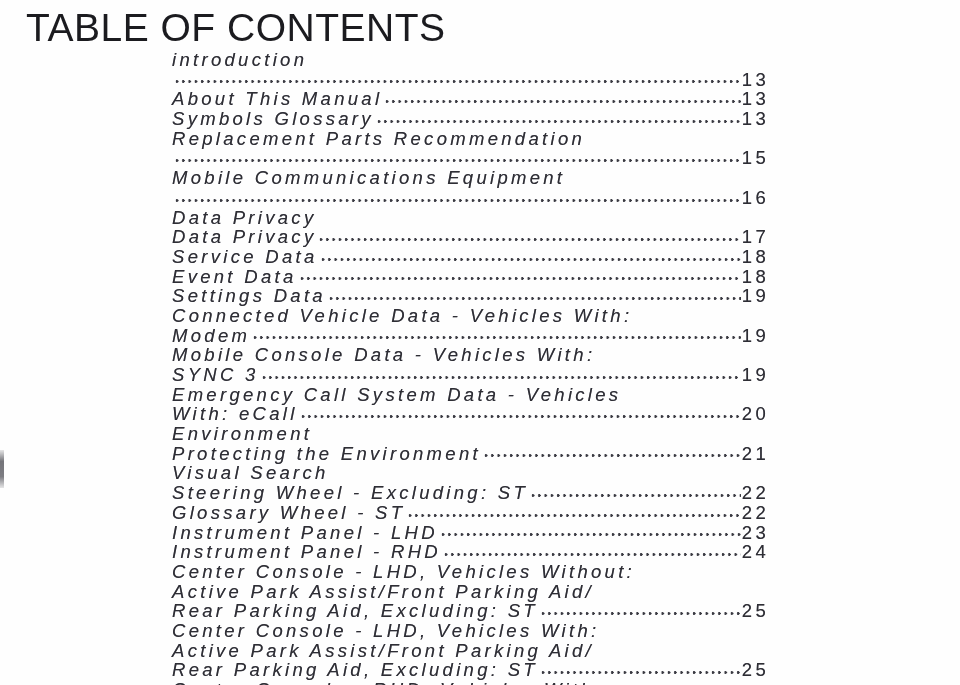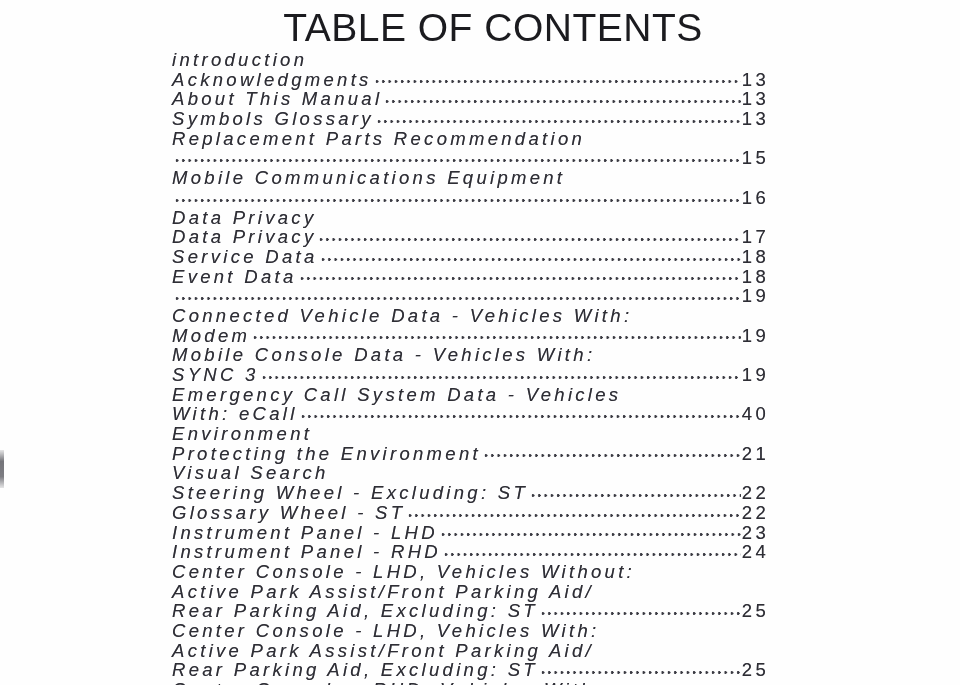--- a/index.html
+++ b/index.html
@@ -19,21 +19,21 @@
     inset: 0;
     background: #fefefe;
   }
   .page-title {
     position: absolute;
     top: 6px;
     left: 0;
     width: 100%;
     padding-left: 26px;
     box-sizing: border-box;
-    text-align: center;
+    text-align: left;
     font-size: 39px;
     font-weight: 400;
     letter-spacing: 0.5px;
     color: #1b1b1f;
     white-space: nowrap;
   }
   .toc {
     position: absolute;
     left: 172px;
     top: 49px;
@@ -81,21 +81,20 @@
 
 <div class="page">
   <div class="page-title">TABLE OF CONTENTS</div>
 
   <div class="toc" id="toc-list">
       <div class="row heading noleader">
     <span class="t">introduction</span>
 
   </div>
       <div class="row entry">
-    <span class="t">Acknowledgments</span>
     <span class="leader"></span>
     <span class="pg">13</span>
   </div>
       <div class="row entry">
     <span class="t">About This Manual</span>
     <span class="leader"></span>
     <span class="pg">13</span>
   </div>
       <div class="row entry">
     <span class="t">Symbols Glossary</span>
@@ -133,20 +132,21 @@
     <span class="t">Service Data</span>
     <span class="leader"></span>
     <span class="pg">18</span>
   </div>
       <div class="row entry">
     <span class="t">Event Data</span>
     <span class="leader"></span>
     <span class="pg">18</span>
   </div>
       <div class="row entry">
+    <span class="t">Settings Data</span>
     <span class="leader"></span>
     <span class="pg">19</span>
   </div>
       <div class="row wrap noleader">
     <span class="t">Connected Vehicle Data - Vehicles With:</span>
 
   </div>
       <div class="row entry">
     <span class="t">Modem</span>
     <span class="leader"></span>
@@ -161,21 +161,21 @@
     <span class="leader"></span>
     <span class="pg">19</span>
   </div>
       <div class="row wrap noleader">
     <span class="t">Emergency Call System Data - Vehicles</span>
 
   </div>
       <div class="row entry">
     <span class="t">With: eCall</span>
     <span class="leader"></span>
-    <span class="pg">40</span>
+    <span class="pg">20</span>
   </div>
       <div class="row heading noleader">
     <span class="t">Environment</span>
 
   </div>
       <div class="row entry">
     <span class="t">Protecting the Environment</span>
     <span class="leader"></span>
     <span class="pg">21</span>
   </div>

